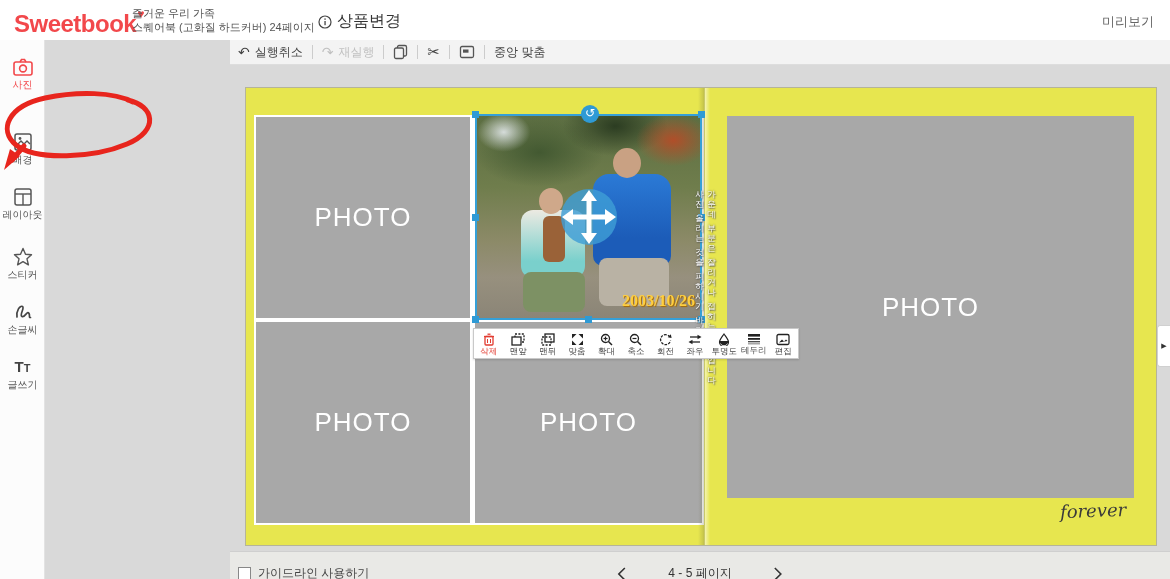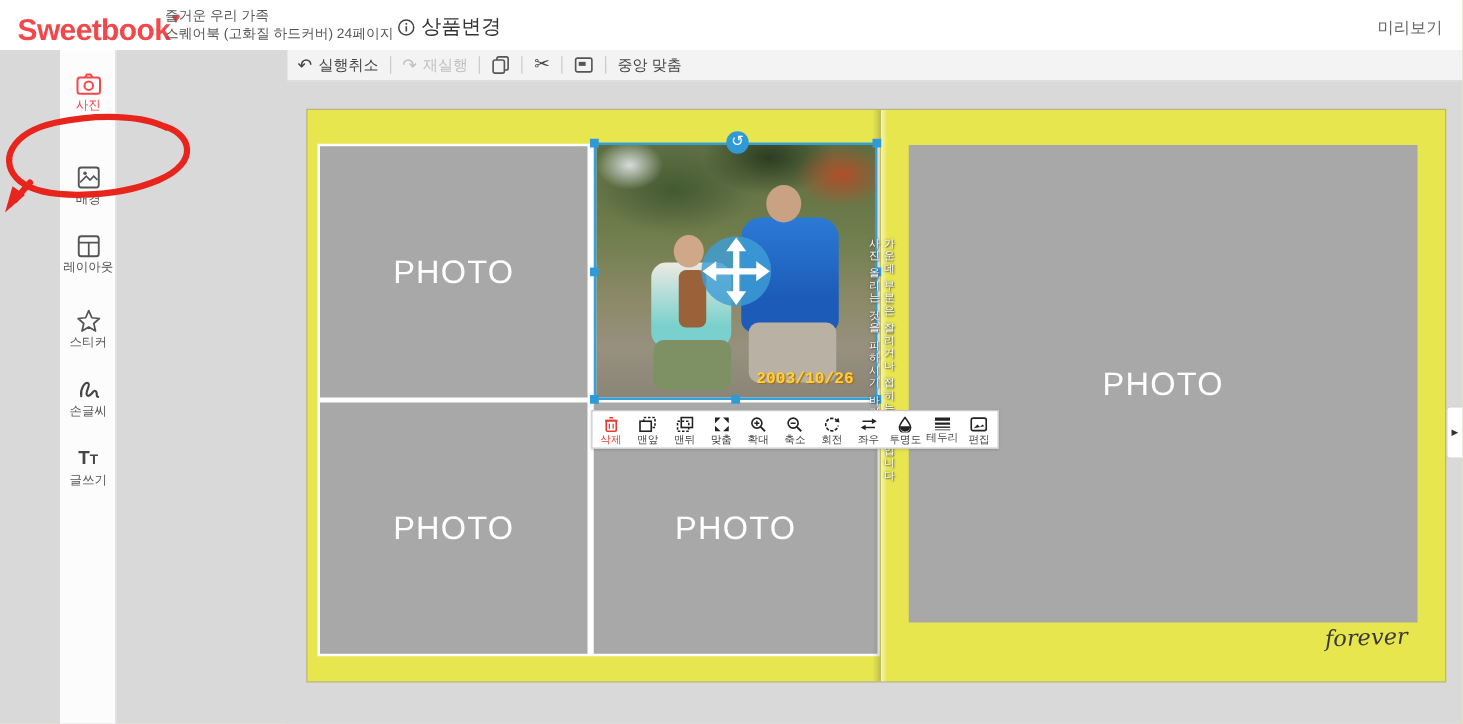--- a/index.html
+++ b/index.html
@@ -10,21 +10,21 @@
   
   .header { position:absolute; left:0; top:0; width:1170px; height:40px; background:#fff; z-index:6; }
   .logo { position:absolute; left:14px; top:7px; font-size:24px; font-weight:bold; color:#f2484b; letter-spacing:-0.5px; }
   .logo-heart { font-size:12px; vertical-align:14px; margin-left:1px; }
   .proj { position:absolute; left:132px; top:6px; font-size:11px; color:#555; line-height:14px; }
   .prod-change { position:absolute; left:318px; top:11px; font-size:16px; color:#333; display:flex; align-items:center; gap:5px; cursor:pointer; }
   .info-ic { width:14px; height:14px; }
   .preview { position:absolute; right:16px; top:13px; font-size:13px; color:#666; cursor:pointer; }
 
   
-  .sidebar { position:absolute; left:0; top:40px; width:45px; height:539px; background:#fcfcfc; border-right:1px solid #e3e3e3; z-index:2;margin-left:48px; }
+  .sidebar { position:absolute; left:0; top:40px; width:45px; height:539px; background:#fcfcfc; border-right:1px solid #e3e3e3; z-index:2; }
   .side-item { position:absolute; left:0; width:45px; text-align:center; color:#555; cursor:pointer; }
   .side-item .ic { display:block; height:22px; margin:0 auto 2px; }
   .side-item .lbl { font-size:10px; line-height:10px; display:block; }
   .side-item.active { color:#f2484b; }
   .tt-ic { font-size:15px; font-weight:bold; line-height:22px; color:#444; }
 
   
   .panel { position:absolute; left:45px; top:40px; width:185px; height:539px; background:#fff; border-right:1px solid #ddd; z-index:2; }
   .tabs { position:absolute; left:0; top:0; width:184px; height:25px; display:flex; }
   .tab { flex:1; font-size:12px; display:flex; align-items:center; justify-content:center; cursor:pointer; }
@@ -91,21 +91,21 @@
         radial-gradient(ellipse 90px 48px at 28% 18%, rgba(58,82,44,.8), rgba(58,82,44,0) 72%),
         linear-gradient(180deg,#5c6e42 0%,#6f7d4c 35%,#8c8a68 62%,#97907e 80%,#8b8577 100%); }
   .fig { position:absolute; }
   .fig-man-head { left:136px; top:32px; width:28px; height:30px; background:#c9a183; border-radius:50%; }
   .fig-man-body { left:116px; top:58px; width:78px; height:92px; background:linear-gradient(180deg,#2b7ad6 0%,#1c5cb8 70%); border-radius:16px 16px 10px 10px; }
   .fig-man-legs { left:122px; top:142px; width:70px; height:48px; background:#b9b2a4; border-radius:8px; }
   .fig-boy-head { left:62px; top:72px; width:24px; height:26px; background:#cfa88a; border-radius:50%; }
   .fig-boy-body { left:44px; top:94px; width:64px; height:68px; background:linear-gradient(180deg,#eceae2 0%,#7ad0cc 75%); border-radius:12px; }
   .fig-boy-shirt { left:66px; top:100px; width:22px; height:46px; background:#9a6238; border-radius:6px; }
   .fig-boy-legs { left:46px; top:156px; width:62px; height:40px; background:#7d9164; border-radius:8px; }
-  .date-stamp { position:absolute; right:17px; bottom:8px; font-family:Liberation Mono, monospace; font-weight:bold; font-size:13px; color:#ffcf3f; text-shadow:1px 1px 1px #a66a00; }
+  .date-stamp { position:absolute; right:5px; bottom:8px; font-family:Liberation Serif, serif; font-weight:bold; font-size:16px; color:#ffcf3f; text-shadow:1px 1px 1px #a66a00; }
   .handle { position:absolute; width:7px; height:7px; background:#2f9ad5; z-index:3; }
   .rotate-handle { position:absolute; left:104px; top:-11px; width:18px; height:18px; background:#2f9ad5; border-radius:50%;
                    color:#fff; font-size:12px; line-height:17px; text-align:center; cursor:grab; z-index:3; }
   .move-ic { position:absolute; left:50%; top:50%; transform:translate(-50%,-50%); width:58px; height:58px; z-index:3; }
 
   
   .photo-toolbar { position:absolute; left:243px; top:288px; width:326px; height:31px; background:#fff; border:1px solid #c9c9c9;
                    display:flex; align-items:flex-start; z-index:4; box-shadow:0 1px 2px rgba(0,0,0,.15); }
   .pt-item { flex:1; display:flex; flex-direction:column; align-items:center; justify-content:center; gap:1px; cursor:pointer; height:100%; }
   .pt-item .pt-lbl { font-size:8.5px; color:#444; line-height:8px; }
@@ -372,20 +372,35 @@
           <path d="M3 9.5 L6 6.5 L8 8.5 L10 6.5 L11.5 8" fill="#222"></path>
         </svg>
         <span class="pt-lbl">편집</span>
       </div>
     </div>
 
     <div class="collapse-tab">
         <span>▶</span>
       </div>
 
+    <div class="bottom-bar">
+      <div class="guide-row">
+        <span class="chk-plain"></span>
+        <span class="guide-lbl">가이드라인 사용하기</span>
+      </div>
+      <div class="page-nav">
+        <svg class="chev" width="9" height="14" viewBox="0 0 9 14">
+          <path d="M7.5 1 L1.5 7 L7.5 13" fill="none" stroke="#333" stroke-width="1.6"></path>
+        </svg>
+        <span class="page-lbl">4 - 5 페이지</span>
+        <svg class="chev" width="9" height="14" viewBox="0 0 9 14">
+          <path d="M1.5 1 L7.5 7 L1.5 13" fill="none" stroke="#333" stroke-width="1.6"></path>
+        </svg>
+      </div>
+    </div>
   </div>
 
   <svg class="annot" viewBox="0 0 172 92">
     <path d="M 128 14 C 154 20 160 44 127 58 C 94 72 36 75 16 59 C -2 44 8 20 45 12 C 78 5 114 6 133 16" fill="none" stroke="#e8251d" stroke-width="5" stroke-linecap="round"></path>
     <path d="M 24 60 L 12 74" fill="none" stroke="#e8251d" stroke-width="5" stroke-linecap="round"></path>
     <polygon points="4,84 20,70 10,63" fill="#e8251d"></polygon>
   </svg>
 
 </div>
 

